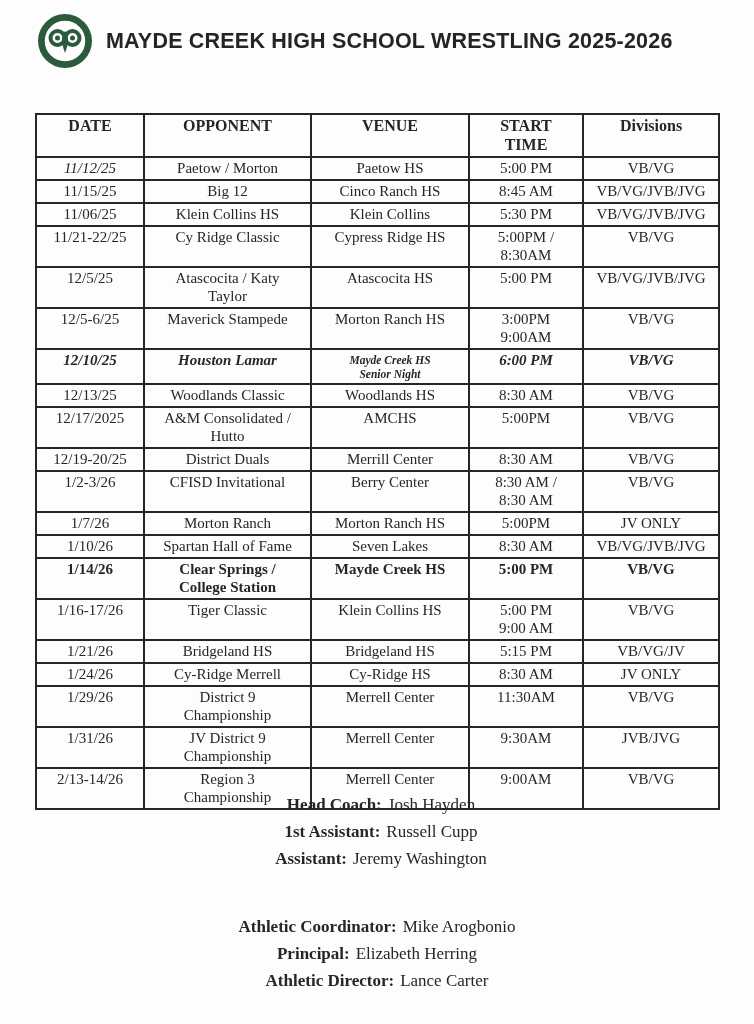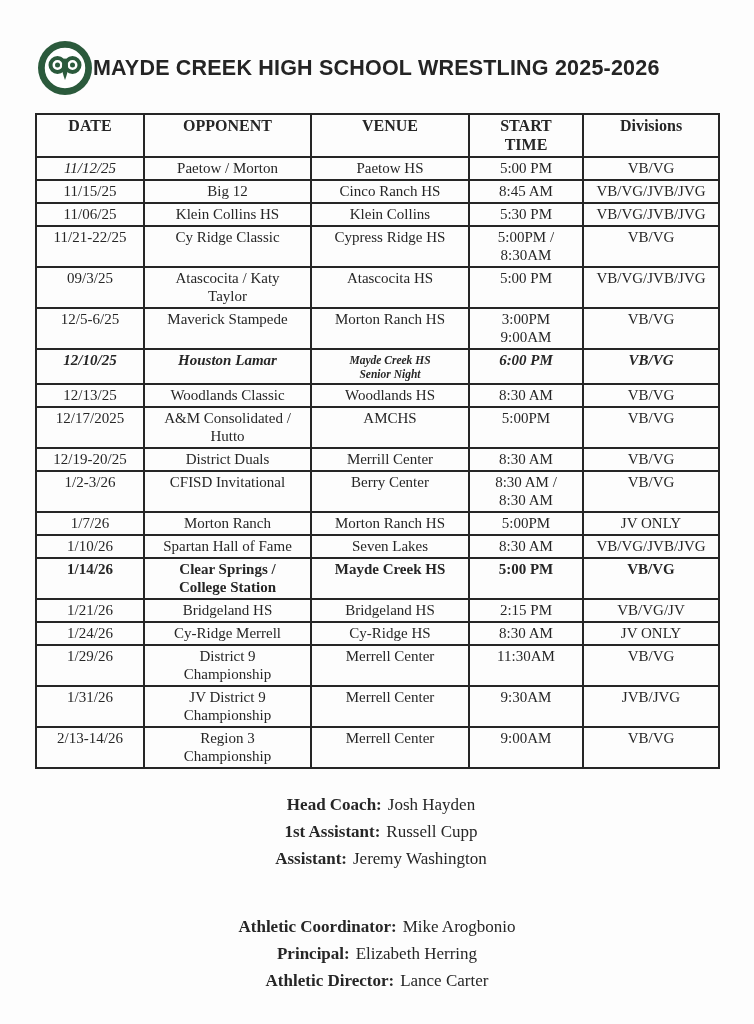--- a/index.html
+++ b/index.html
@@ -7,21 +7,21 @@
     width: 754px; height: 1024px;
     background: #fdfdfd;
     color: #262626;
     font-family: "Liberation Serif", serif;
     position: relative;
     overflow: hidden;
   }
   
   .page-header {
     display: flex; align-items: center;
-    padding: 13px 0 0 37px; gap: 0; margin-top: 27px;
+    padding: 13px 0 0 37px; gap: 13px;
   }
   .logo { width: 56px; height: 56px; flex: 0 0 auto; }
   .title {
     font-family: "Liberation Sans", sans-serif;
     font-weight: bold; font-size: 21.5px;
     letter-spacing: 0.2px; color: #242424;
     white-space: nowrap;
   }
   
   table.schedule {
@@ -118,21 +118,21 @@
   </tr>
       <tr class="style-normal">
     <td class="date">11/21-22/25</td>
     <td class="opponent">Cy Ridge Classic</td>
     <td class="venue">Cypress Ridge HS</td>
     <td class="time">5:00PM /
 8:30AM</td>
     <td class="divisions">VB/VG</td>
   </tr>
       <tr class="style-normal">
-    <td class="date">09/3/25</td>
+    <td class="date">12/5/25</td>
     <td class="opponent">Atascocita / Katy
 Taylor</td>
     <td class="venue">Atascocita HS</td>
     <td class="time">5:00 PM</td>
     <td class="divisions">VB/VG/JVB/JVG</td>
   </tr>
       <tr class="style-normal">
     <td class="date">12/5-6/25</td>
     <td class="opponent">Maverick Stampede</td>
     <td class="venue">Morton Ranch HS</td>
@@ -194,24 +194,32 @@
   </tr>
       <tr class="style-bold">
     <td class="date">1/14/26</td>
     <td class="opponent">Clear Springs /
 College Station</td>
     <td class="venue">Mayde Creek HS</td>
     <td class="time">5:00 PM</td>
     <td class="divisions">VB/VG</td>
   </tr>
       <tr class="style-normal">
+    <td class="date">1/16-17/26</td>
+    <td class="opponent">Tiger Classic</td>
+    <td class="venue">Klein Collins HS</td>
+    <td class="time">5:00 PM
+9:00 AM</td>
+    <td class="divisions">VB/VG</td>
+  </tr>
+      <tr class="style-normal">
     <td class="date">1/21/26</td>
     <td class="opponent">Bridgeland HS</td>
     <td class="venue">Bridgeland HS</td>
-    <td class="time">2:15 PM</td>
+    <td class="time">5:15 PM</td>
     <td class="divisions">VB/VG/JV</td>
   </tr>
       <tr class="style-normal">
     <td class="date">1/24/26</td>
     <td class="opponent">Cy-Ridge Merrell</td>
     <td class="venue">Cy-Ridge HS</td>
     <td class="time">8:30 AM</td>
     <td class="divisions">JV ONLY</td>
   </tr>
       <tr class="style-normal">

